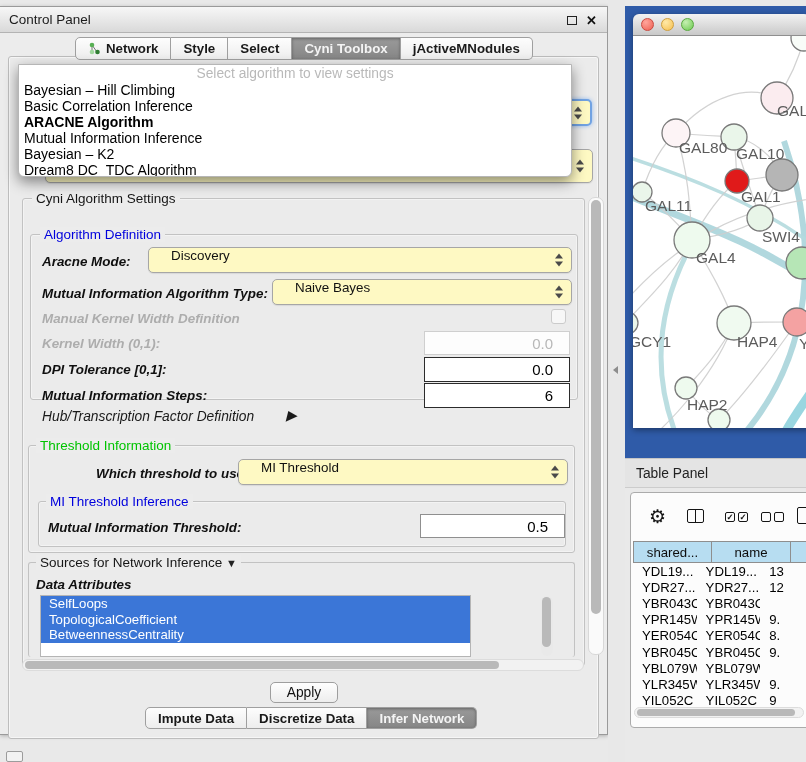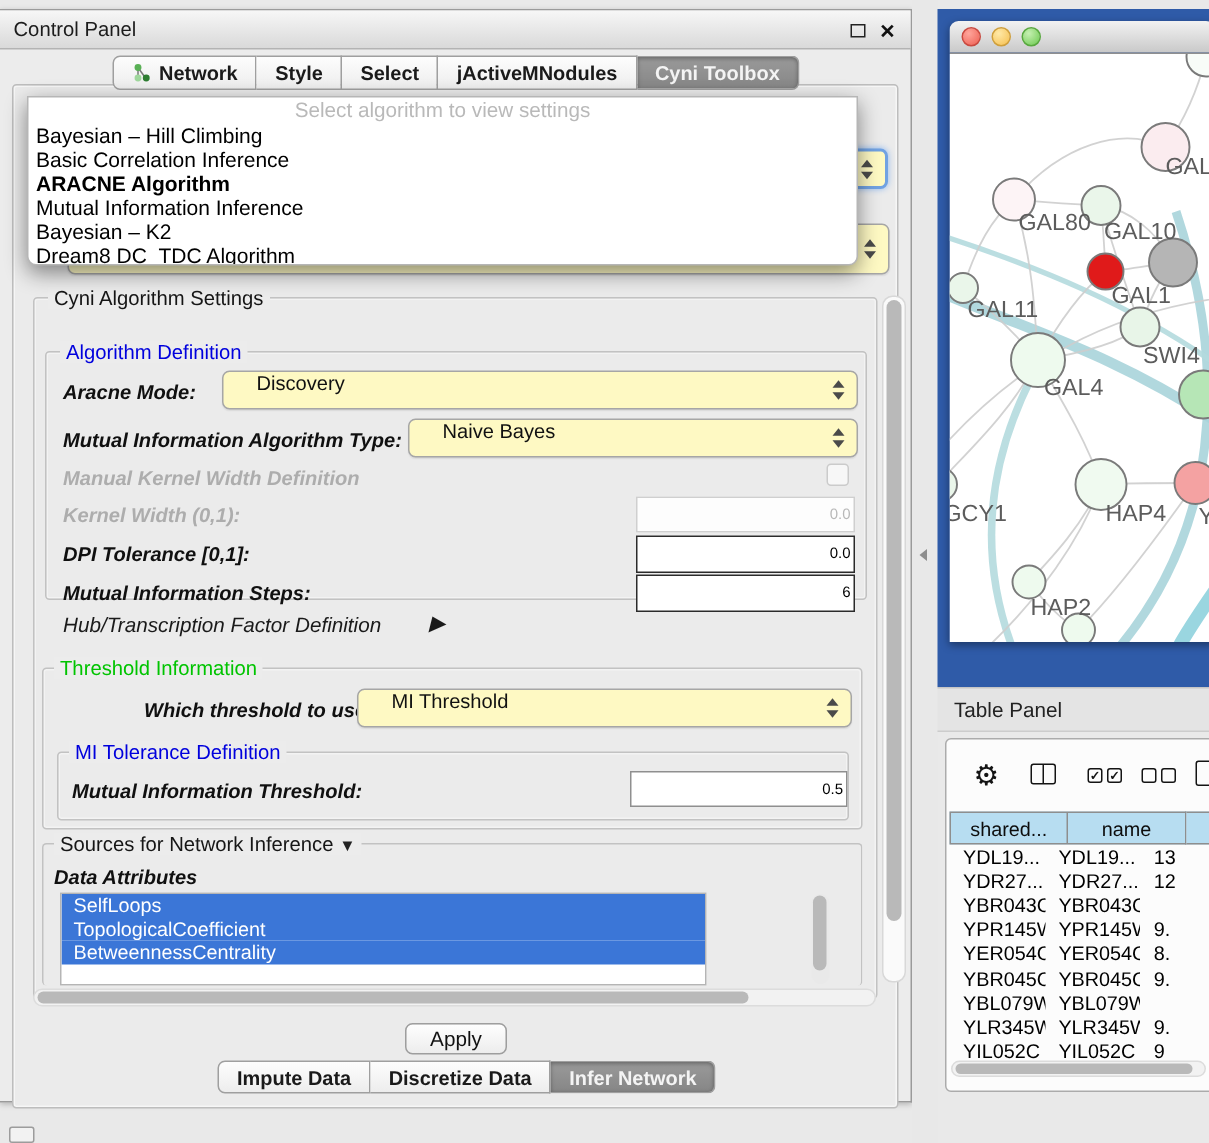--- a/index.html
+++ b/index.html
@@ -45,22 +45,22 @@
   
   .combo { position:absolute; background:#fef9c3; border:1px solid #a6a6a6; border-radius:5px;
            display:flex; align-items:flex-start; font-size:13.4px; color:#111; padding-left:22px;
            box-shadow:0 1px 1px rgba(0,0,0,.08); }
   .combo.focus { border:2px solid #71a2e2; box-shadow:0 0 4px #8fb8ef; color:#8a8a8a; }
   .stepper { position:absolute; right:7px; top:50%; transform:translateY(-50%); width:9px; height:13px; }
   .stepper::before { content:""; position:absolute; left:0; top:0;
         border-left:4.5px solid transparent; border-right:4.5px solid transparent; border-bottom:5px solid #4a4a4a; }
   .stepper::after { content:""; position:absolute; left:0; bottom:0;
         border-left:4.5px solid transparent; border-right:4.5px solid transparent; border-top:5px solid #4a4a4a; }
-  .field { position:absolute; background:#fff; border:1px solid #8f8f8f; font-size:10px; color:#000;
-           display:flex; align-items:center; justify-content:flex-end; padding-right:2px; }
+  .field { position:absolute; background:#fff; border:1px solid #8f8f8f; font-size:15px; color:#000;
+           display:flex; align-items:center; justify-content:flex-end; padding-right:16px; }
   .field.strong { border:1.5px solid #2b2b2b; }
   .field.disabled { border:1px solid #cfcfcf; color:#b8b8b8; background:#fdfdfd; }
 
   .groupbox { position:absolute; border:1px solid #c2c2c2; border-radius:3px;
               box-shadow:inset 0 0 0 1px #f3f3f3; }
   .grouplabel { position:absolute; background:#ececec; padding:0 4px; font-size:13.5px; white-space:nowrap; }
   .lbl { position:absolute; font-size:13.4px; font-weight:bold; color:#101010; white-space:nowrap;font-style:italic; }
   .lbl.gray { color:#adadad; }
   .lbl.plain { font-weight:normal; color:#1a1a1a; }
 
@@ -143,25 +143,25 @@
             <circle cx="9.5" cy="10" r="2.3" fill="#2e7d32"></circle>
           </svg>
           <span>Network</span>
         </div>
         <div class="seg">
           <span>Style</span>
         </div>
         <div class="seg">
           <span>Select</span>
         </div>
+        <div class="seg sel">
+          <span>Cyni Toolbox</span>
+        </div>
         <div class="seg">
           <span>jActiveMNodules</span>
-        </div>
-        <div class="seg sel">
-          <span>Cyni Toolbox</span>
         </div>
       </div>
 
     <div class="combo focus" style="left:100px; top:92px; width:492px; height:27px; z-index:5;">
       <span class="stepper"></span>
     </div>
 
     <div class="combo" style="left:45px; top:142px; width:548px; height:34px; z-index:5; color:#8e8e8e; font-size:14px;">
       <span>gal-filtered sif default node</span>
       <span class="stepper"></span>
@@ -225,21 +225,21 @@
     <div class="groupbox" style="left:28px; top:438px; width:547px; height:108px;"></div>
     <span class="grouplabel" style="left:36px; top:431px; color:#00c400;">Threshold Information</span>
 
     <span class="lbl" style="left:96px; top:459px;">Which threshold to use:</span>
     <div class="combo" style="left:238px; top:452px; width:330px; height:26px;">
       <span>MI Threshold</span>
       <span class="stepper"></span>
     </div>
 
     <div class="groupbox" style="left:38px; top:494px; width:528px; height:46px;"></div>
-    <span class="grouplabel" style="left:46px; top:487px; color:#0000dd;">MI Tolerance Definition</span>
+    <span class="grouplabel" style="left:46px; top:487px; color:#0000dd;">MI Threshold Inference</span>
 
     <span class="lbl" style="left:48px; top:513px;">Mutual Information Threshold:</span>
     <div class="field" style="left:420px; top:507px; width:145px; height:24px;">
       <span>0.5</span>
     </div>
 
     <div class="groupbox" style="left:28px; top:555px; width:547px; height:95px; border-bottom:none; box-shadow:none;"></div>
     <span class="grouplabel" style="left:36px; top:548px; color:#161616;">
       <span>Sources for Network Inference</span>
       <span style="font-size:11px; color:#222;">▼</span>

